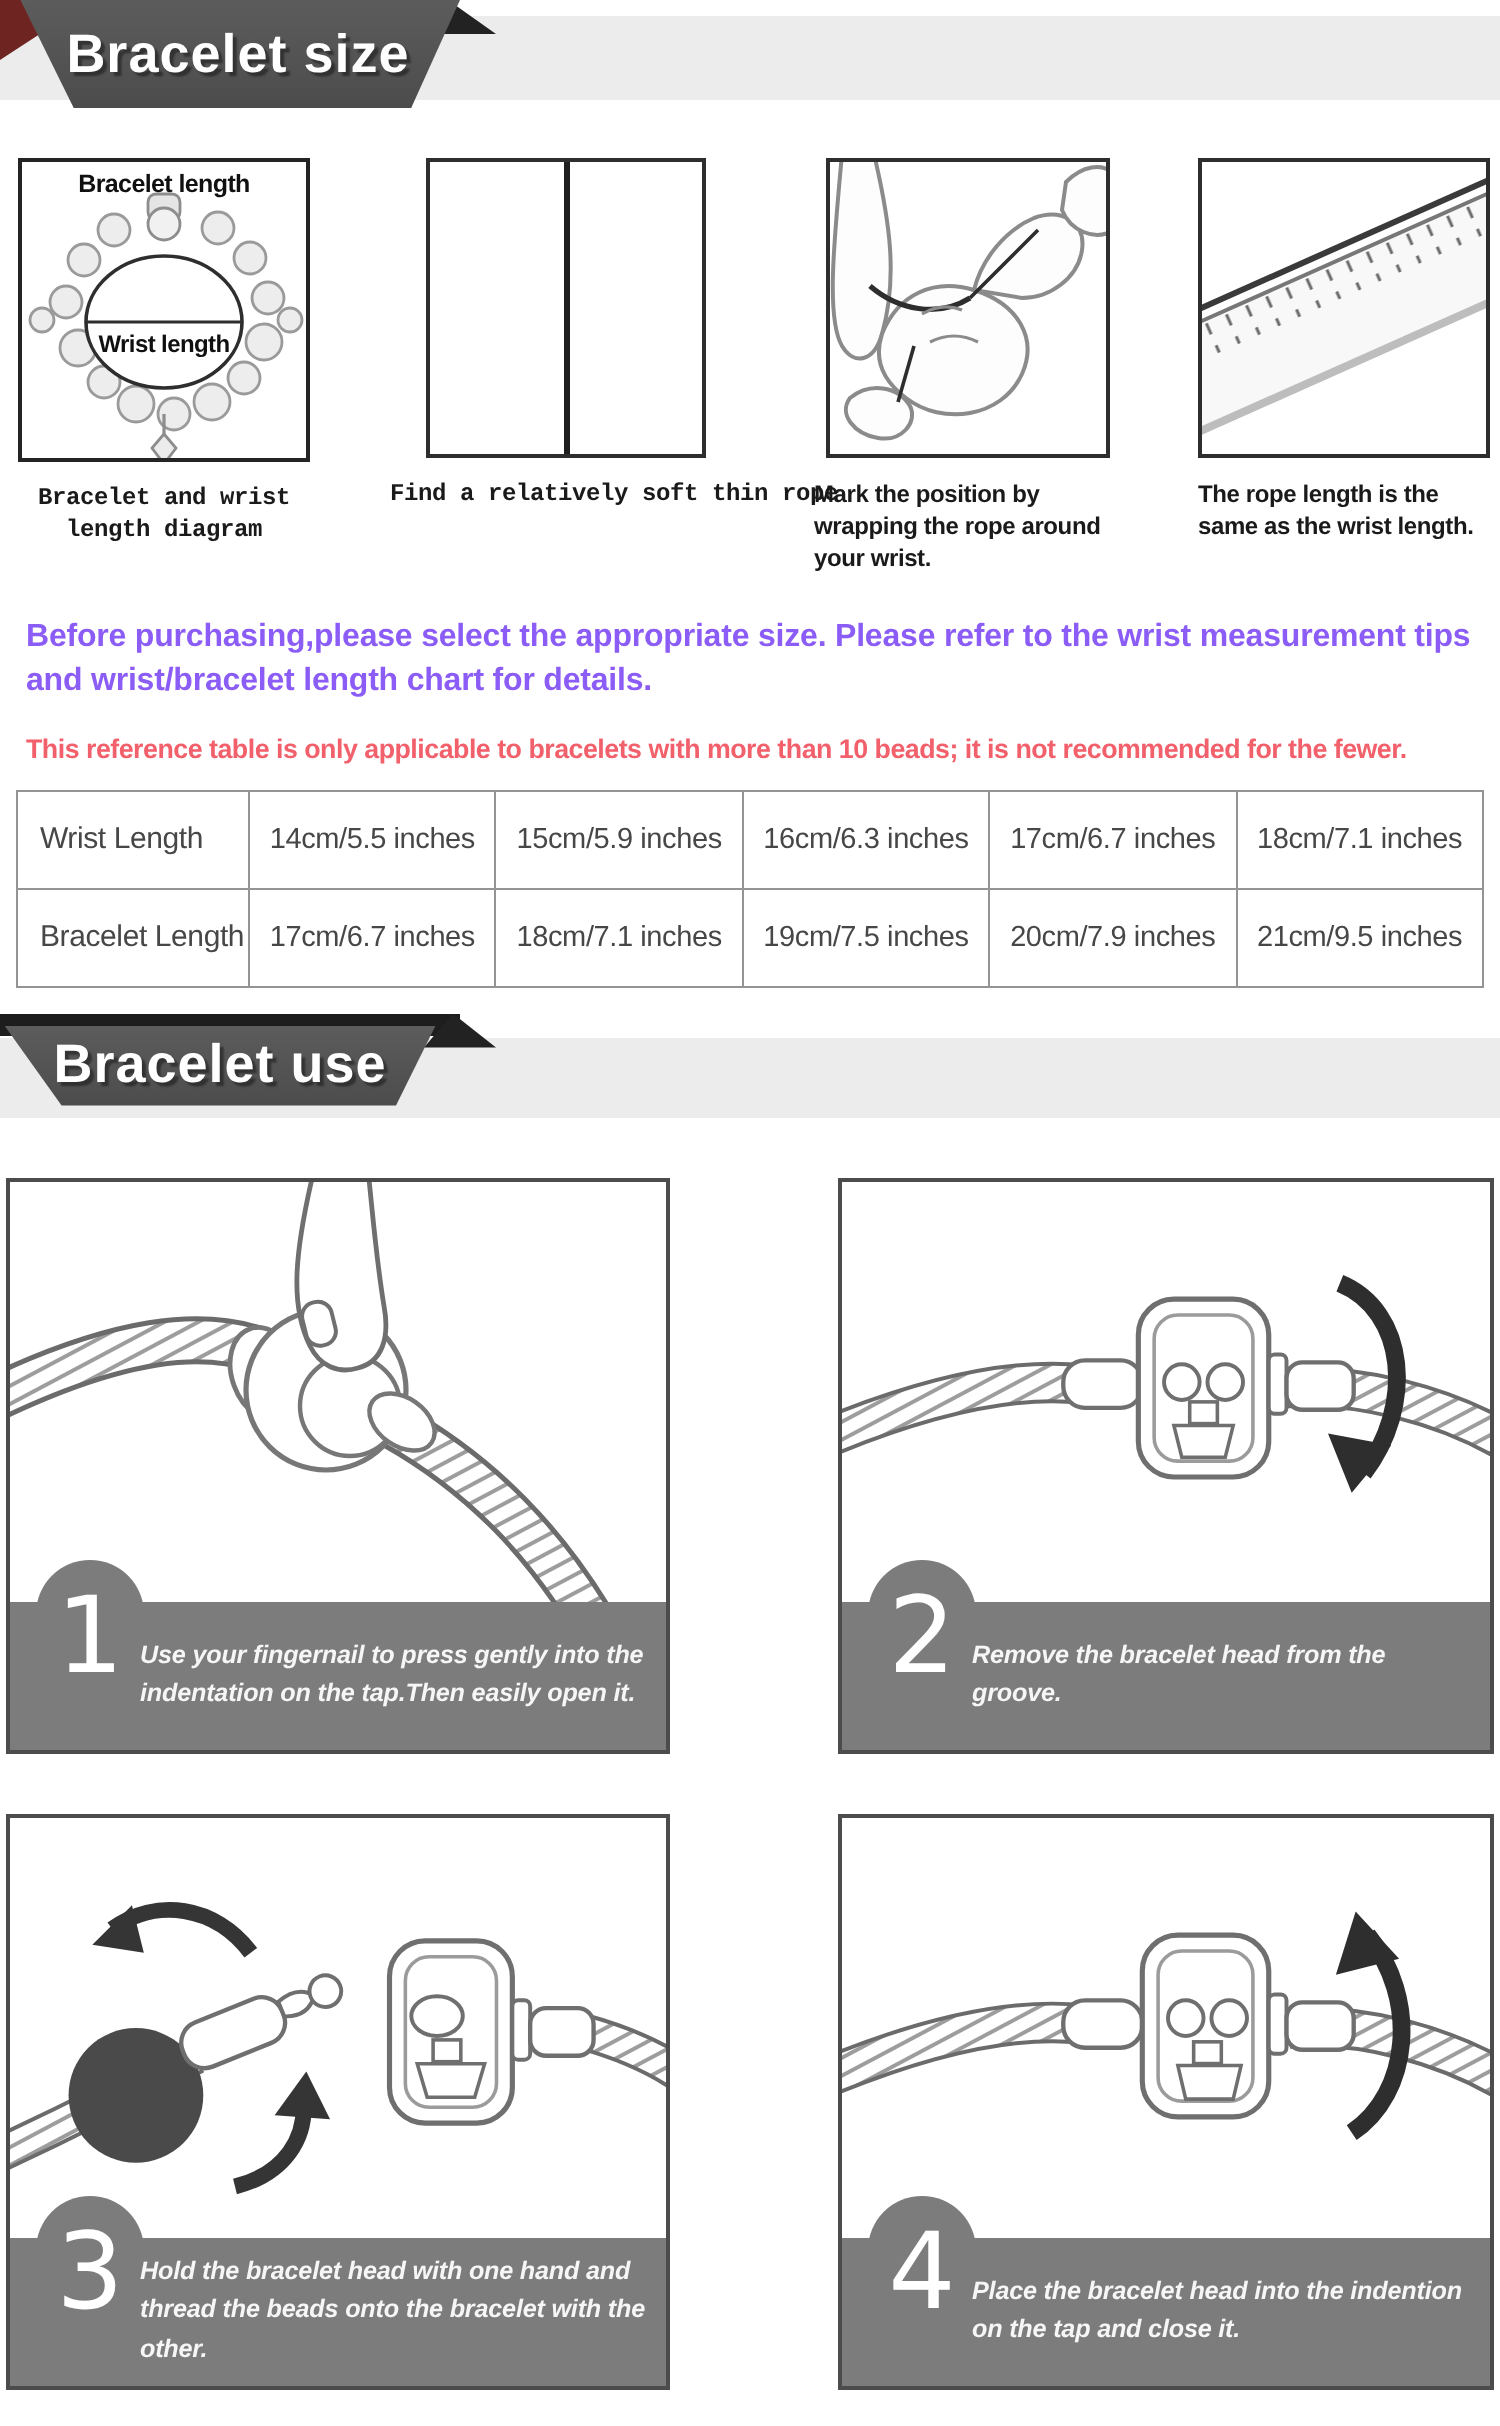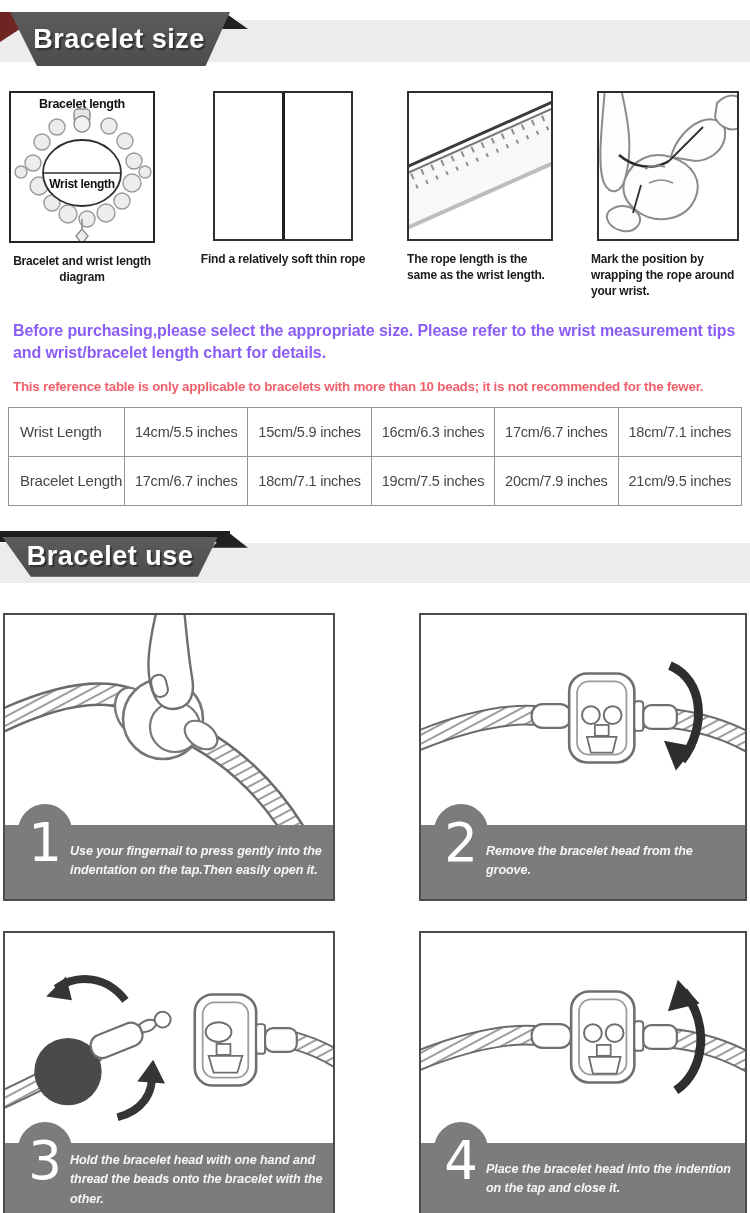--- a/index.html
+++ b/index.html
@@ -6,21 +6,21 @@
   html,body { margin:0; padding:0; }
   body {
     width: 750px; height: 1213px;
     background: #ffffff;
     font-family: "Liberation Sans", sans-serif;
     position: relative;
     overflow: hidden;
   }
 
   
-  .ribbon { position: relative; height: 56px; margin-top: 12px; }
+  .ribbon { position: relative; height: 56px; }
   .ribbon .band { position:absolute; left:0; width:750px; height:42px; background:#ececec; }
   .r1 .band { top:8px; }
   .r2 .band { top:12px; height:40px; }
   .r1 .red-corner {
     position:absolute; top:0; left:0; width:46px; height:30px;
     background:#6e2522;
     clip-path: polygon(0 0, 100% 0, 0 100%);
   }
   .r2 .top-bar { position:absolute; top:0; left:0; width:230px; height:11px; background:#1d1d1d; }
   .ribbon .fold {
@@ -48,21 +48,21 @@
   .sp1 { width:158px; } .sp2 { width:176px; } .sp3 { width:158px; } .sp4 { width:150px; }
   .imgbox { background:#fff; position:relative; overflow:hidden; }
   .sp1 .imgbox { width:146px; height:152px; border:2px solid #242424; }
   .sp2 .imgbox { width:140px; height:150px; border:2px solid #2e2e2e; }
   .sp3 .imgbox { width:142px; height:150px; border:2px solid #2e2e2e; }
   .sp4 .imgbox { width:146px; height:150px; border:2px solid #2e2e2e; }
   .cap {
     margin-top:10px; font-size:12px; font-weight:bold; color:#1a1a1a;
     line-height:1.35; letter-spacing:-0.2px; width:100%;
   }
-  .sp1 .cap, .sp2 .cap { text-align:center; }
+  .sp1 .cap, .sp2 .cap { text-align:center;font-family:Liberation Mono, monospace; }
   .sp2 .cap { white-space:nowrap; }
   .sp3 .cap, .sp4 .cap { text-align:left; padding-left:2px; }
 
   .rope-line { position:absolute; left:50%; top:0; bottom:0; width:3px; margin-left:-1px; background:#1f1f1f; }
 
   .lbl-bracelet-length { position:absolute; top:4px; left:0; width:100%; text-align:center; font-size:12.5px; font-weight:bold; color:#101010; letter-spacing:-0.3px; }
   .lbl-wrist-length { position:absolute; top:84px; left:0; width:100%; text-align:center; font-size:12px; font-weight:bold; color:#101010; letter-spacing:-0.3px; }
 
   
   .intro {
@@ -153,59 +153,59 @@
     <div class="cap">Bracelet and wrist length diagram</div>
   </div>
 
   <div class="sp sp2">
     <div class="imgbox">
       <div class="rope-line"></div>
     </div>
     <div class="cap">Find a relatively soft thin rope</div>
   </div>
 
-  <div class="sp sp4">
-    <div class="imgbox">
-      <svg viewBox="0 0 142 146">
-        <defs>
-          <pattern id="tk" patternUnits="userSpaceOnUse" width="11" height="16">
-            <line x1="5" y1="0" x2="5" y2="10" stroke="#6a6a6a" stroke-width="1.5"></line>
-          </pattern>
-        </defs>
-        <g transform="rotate(-24 71 73)">
-          <line x1="-60" y1="44" x2="210" y2="44" stroke="#3a3a3a" stroke-width="3"></line>
-          <rect x="-60" y="50" width="270" height="50" fill="#f8f8f8" stroke="#777" stroke-width="2"></rect>
-          <rect x="-60" y="52" width="270" height="16" fill="url(#tk)"></rect>
-          <line x1="-60" y1="100" x2="210" y2="100" stroke="#bdbdbd" stroke-width="4"></line>
-        </g>
-      </svg>
-    </div>
-    <div class="cap">The rope length is the same as the wrist length.</div>
-  </div>
-
   <div class="sp sp3">
     <div class="imgbox">
       <svg viewBox="0 0 138 146">
         <g fill="#fdfdfd" stroke="#8b8b8b" stroke-width="2">
           <path d="M22,-4 C30,30 34,58 26,86 C22,100 12,102 6,92 C-2,78 2,40 6,-4 Z"></path>
           <path d="M26,86 C34,66 52,58 72,64 C94,71 104,88 96,106 C86,128 56,132 38,118 C26,109 22,98 26,86 Z"></path>
           <path d="M72,64 C76,48 88,34 102,28 C116,23 128,30 126,44 C124,58 110,68 96,68 Z"></path>
           <path d="M118,10 C126,2 136,0 142,6 L142,34 C132,40 120,34 116,24 Z"></path>
           <path d="M10,118 C20,110 34,112 40,122 C44,130 36,140 24,138 C12,136 4,126 10,118 Z"></path>
         </g>
         <path d="M20,62 C34,74 54,78 70,68" fill="none" stroke="#2d2d2d" stroke-width="2.6"></path>
         <path d="M70,68 L104,34" fill="none" stroke="#2d2d2d" stroke-width="1.8"></path>
         <path d="M34,120 L42,92" fill="none" stroke="#2d2d2d" stroke-width="1.8"></path>
         <g fill="none" stroke="#8b8b8b" stroke-width="1.6">
           <path d="M46,76 q10,-6 20,-2"></path>
             <path d="M50,90 q12,-6 24,0"></path>
         </g>
       </svg>
     </div>
     <div class="cap">Mark the position by wrapping the rope around your wrist.</div>
+  </div>
+
+  <div class="sp sp4">
+    <div class="imgbox">
+      <svg viewBox="0 0 142 146">
+        <defs>
+          <pattern id="tk" patternUnits="userSpaceOnUse" width="11" height="16">
+            <line x1="5" y1="0" x2="5" y2="10" stroke="#6a6a6a" stroke-width="1.5"></line>
+          </pattern>
+        </defs>
+        <g transform="rotate(-24 71 73)">
+          <line x1="-60" y1="44" x2="210" y2="44" stroke="#3a3a3a" stroke-width="3"></line>
+          <rect x="-60" y="50" width="270" height="50" fill="#f8f8f8" stroke="#777" stroke-width="2"></rect>
+          <rect x="-60" y="52" width="270" height="16" fill="url(#tk)"></rect>
+          <line x1="-60" y1="100" x2="210" y2="100" stroke="#bdbdbd" stroke-width="4"></line>
+        </g>
+      </svg>
+    </div>
+    <div class="cap">The rope length is the same as the wrist length.</div>
   </div>
 </div>
 
 <p class="intro">Before purchasing,please select the appropriate size. Please refer to the wrist measurement tips and wrist/bracelet length chart for details.</p>
 <p class="warning">This reference table is only applicable to bracelets with more than 10 beads; it is not recommended for the fewer.</p>
 
 <table class="size-table">
   <tbody>
       <tr>
     <td class="rowhead">Wrist Length</td>

